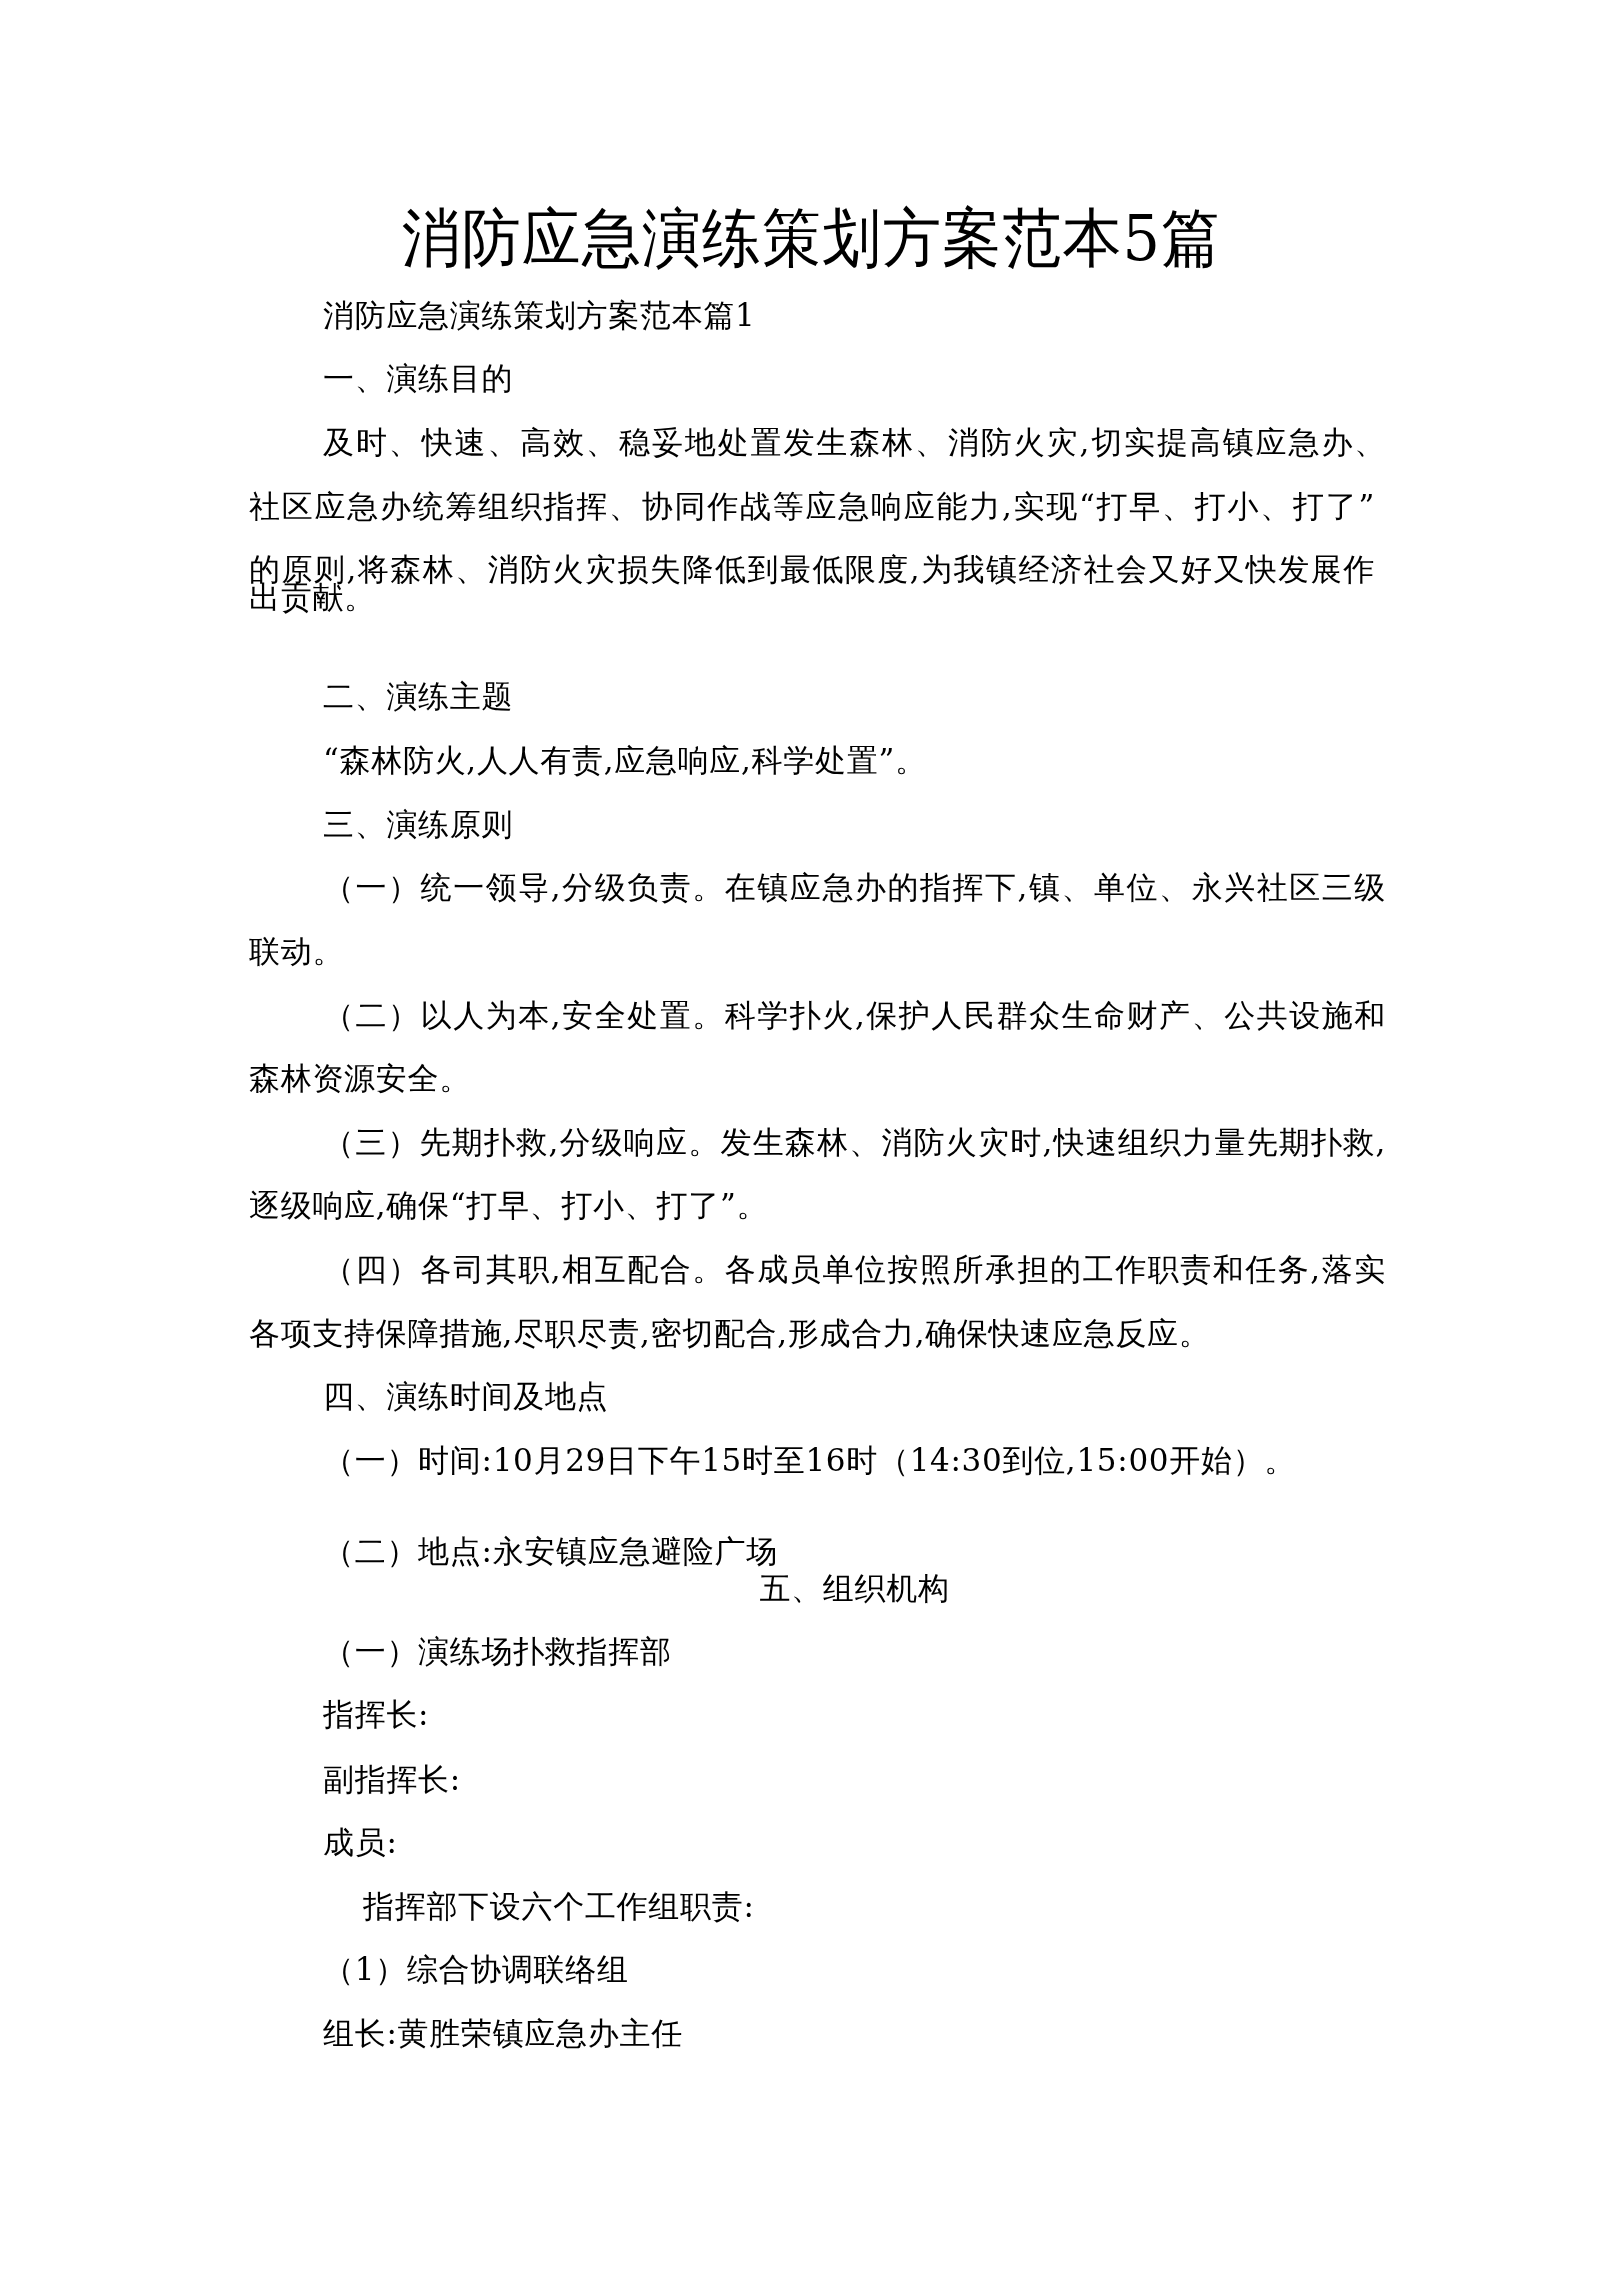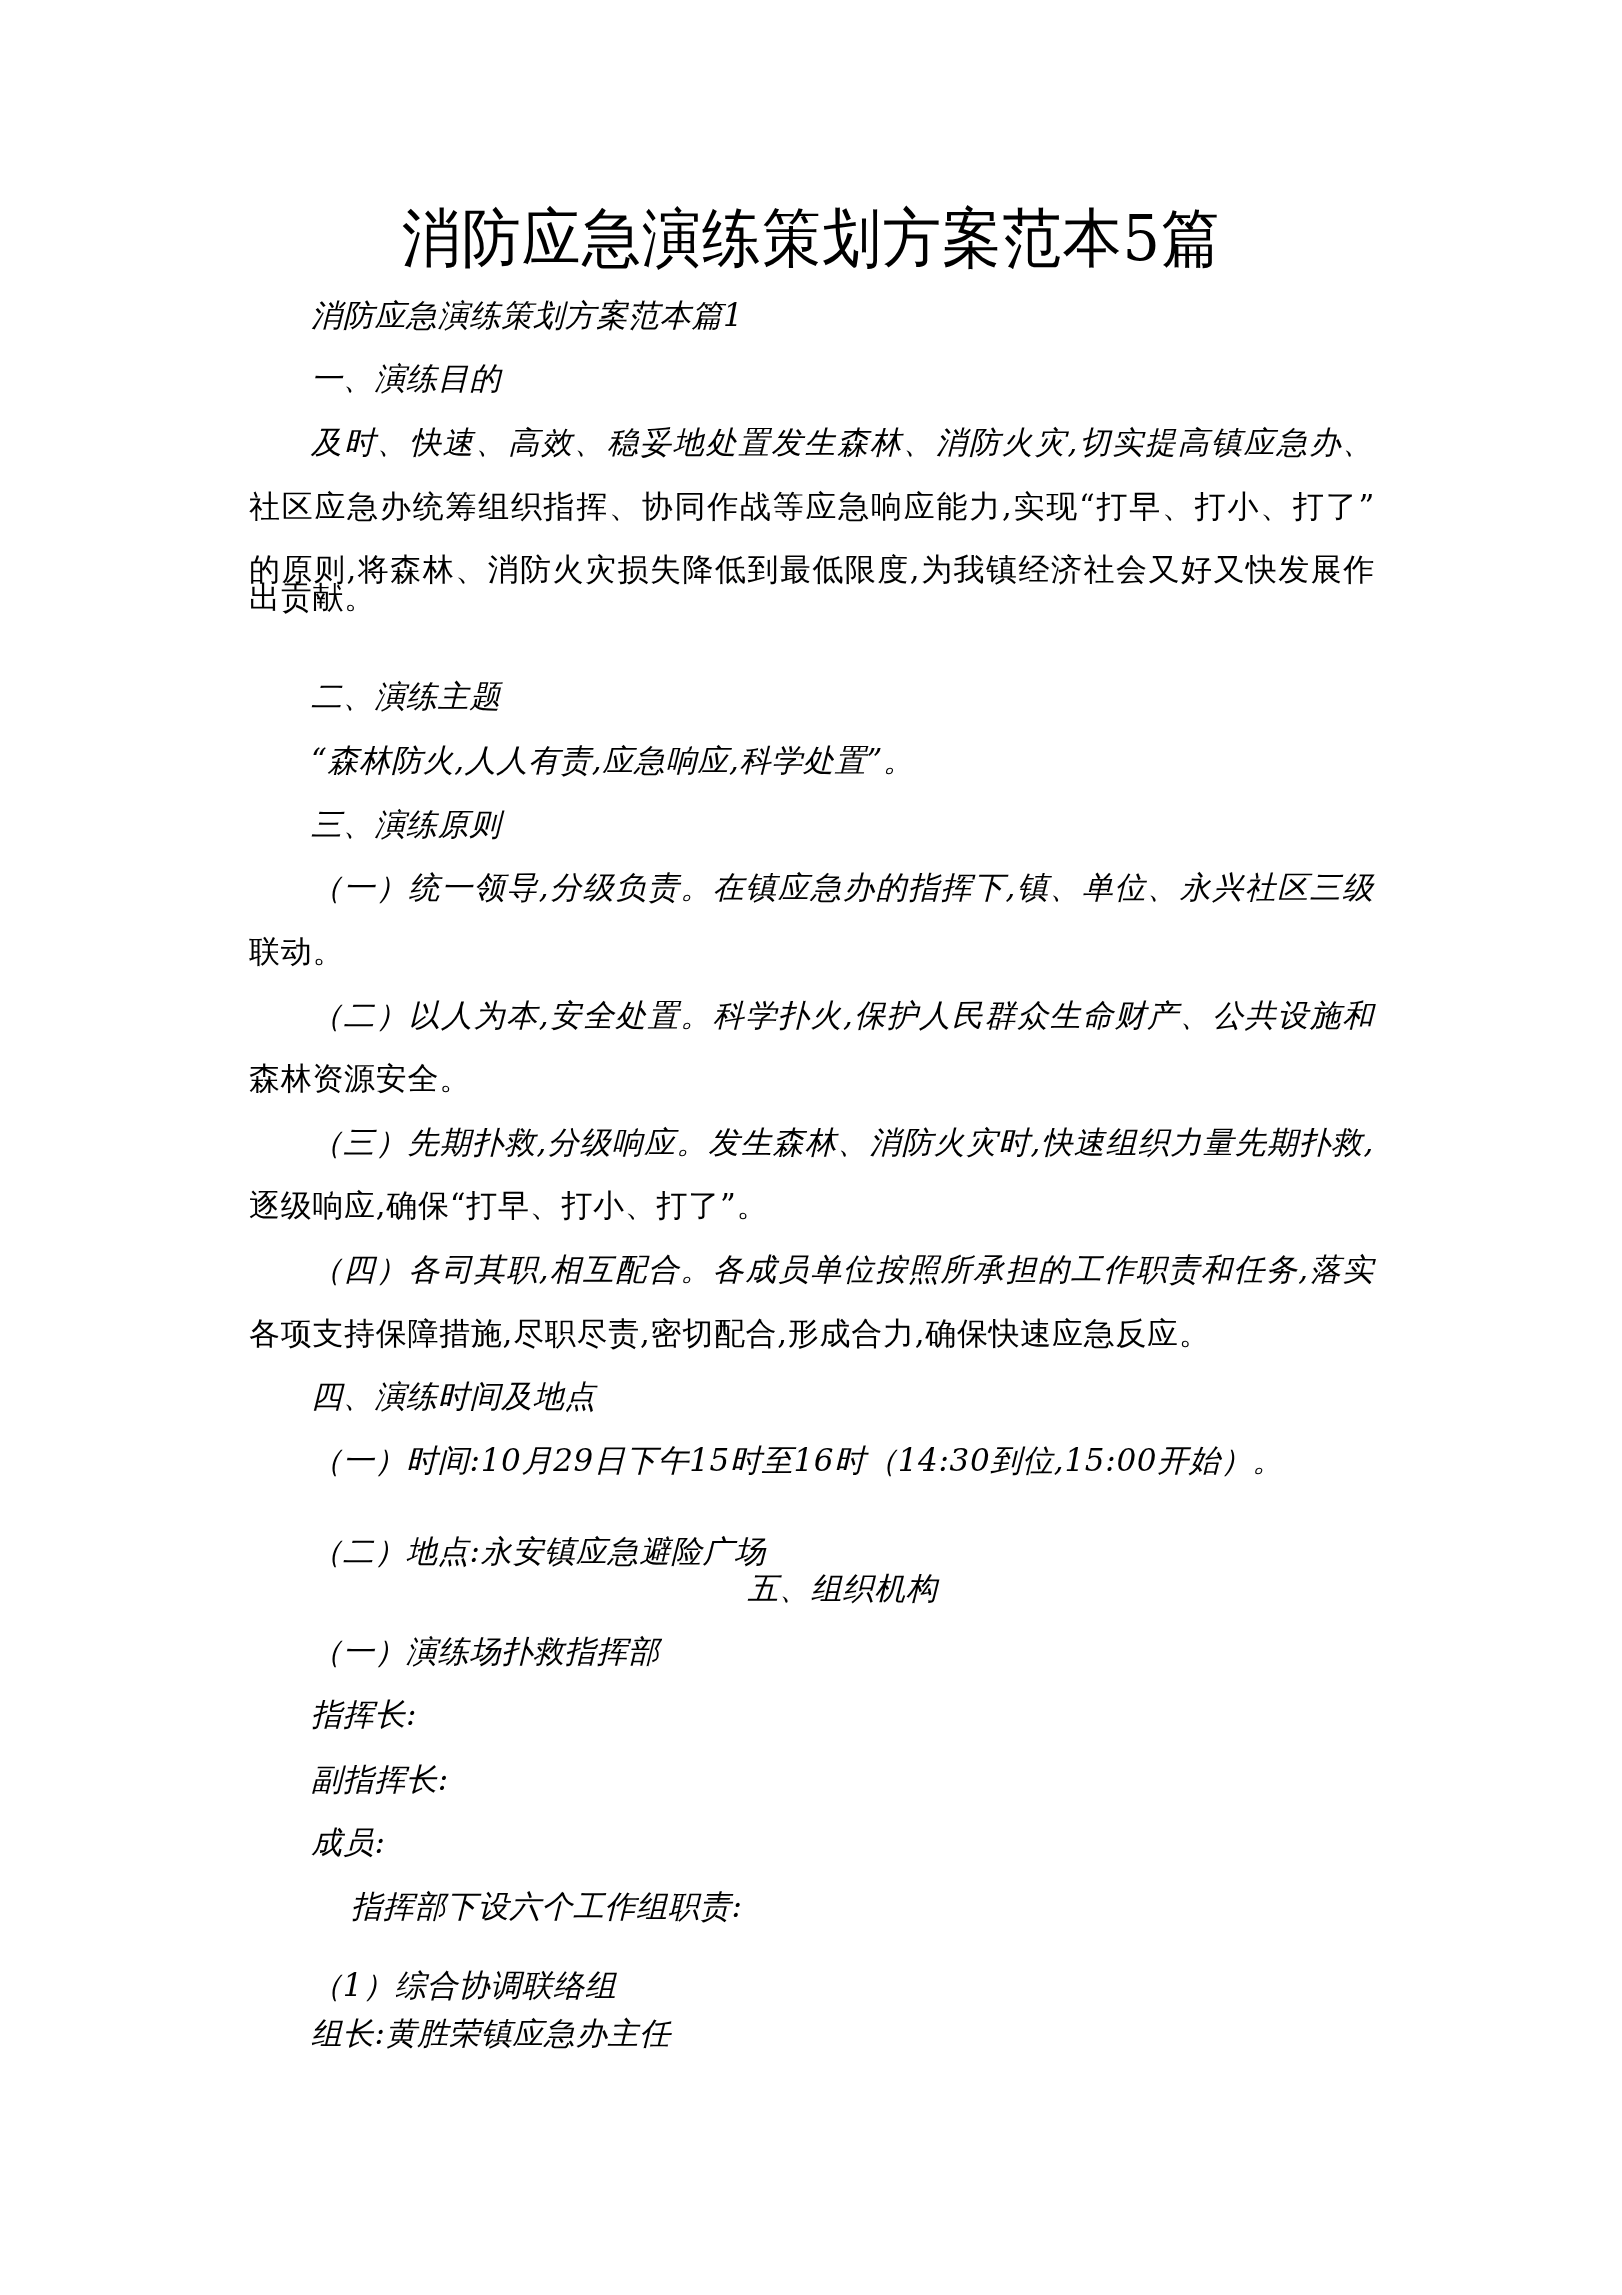--- a/index.html
+++ b/index.html
@@ -3,21 +3,21 @@
 <meta charset="utf-8">
 <style>
   html, body { margin: 0; padding: 0; background: #ffffff; }
   body { width: 1623px; height: 2295px; position: relative; overflow: hidden;
          font-family: "DejaVu Serif", "Liberation Serif", serif; color: #000; }
   .page { position: absolute; left: 0; top: 0; width: 1337px; height: 2295px; background: #fff; }
   .title { position: absolute; left: 0; width: 1623px; top: 196px; text-align: center;
            font-size: 64px; line-height: 85px; letter-spacing: 1.3px; transform: scaleX(0.92); }
   .line { position: absolute; left: 249px; width: 1126px; font-size: 31px; line-height: 39px;
           white-space: nowrap; letter-spacing: 0.7px; }
-  .indent { left: 311px; width: 1063px; font-style: italic; }
+  .indent { left: 323px; width: 1063px; }
   .just { text-align: justify; text-align-last: justify; }
 </style>
 </head>
 <body>
 
 <div class="page">
   <div class="title">消防应急演练策划方案范本5篇</div>
   <div id="body">
       <div class="line indent" style="top: 296px;">消防应急演练策划方案范本篇1</div>
       <div class="line indent" style="top: 359px;">一、演练目的</div>
@@ -38,17 +38,17 @@
       <div class="line" style="top: 1314px;">各项支持保障措施,尽职尽责,密切配合,形成合力,确保快速应急反应。</div>
       <div class="line indent" style="top: 1377px;">四、演练时间及地点</div>
       <div class="line indent" style="top: 1441px;">（一）时间:10月29日下午15时至16时（14:30到位,15:00开始）。</div>
       <div class="line indent" style="top: 1505px; margin-top: 27px;">（二）地点:永安镇应急避险广场</div>
       <div class="line indent" style="top: 1569px; text-align: center;">五、组织机构</div>
       <div class="line indent" style="top: 1632px;">（一）演练场扑救指挥部</div>
       <div class="line indent" style="top: 1695px;">指挥长:</div>
       <div class="line indent" style="top: 1760px;">副指挥长:</div>
       <div class="line indent" style="top: 1823px;">成员:</div>
       <div class="line indent" style="top: 1887px; margin-left: 40px;">指挥部下设六个工作组职责:</div>
-      <div class="line indent" style="top: 1950px; margin-top: 16px;">（1）综合协调联络组</div>
+      <div class="line indent" style="top: 1950px;">（1）综合协调联络组</div>
       <div class="line indent" style="top: 2014px;">组长:黄胜荣镇应急办主任</div>
     </div>
 </div>
 
 
 </body></html>

